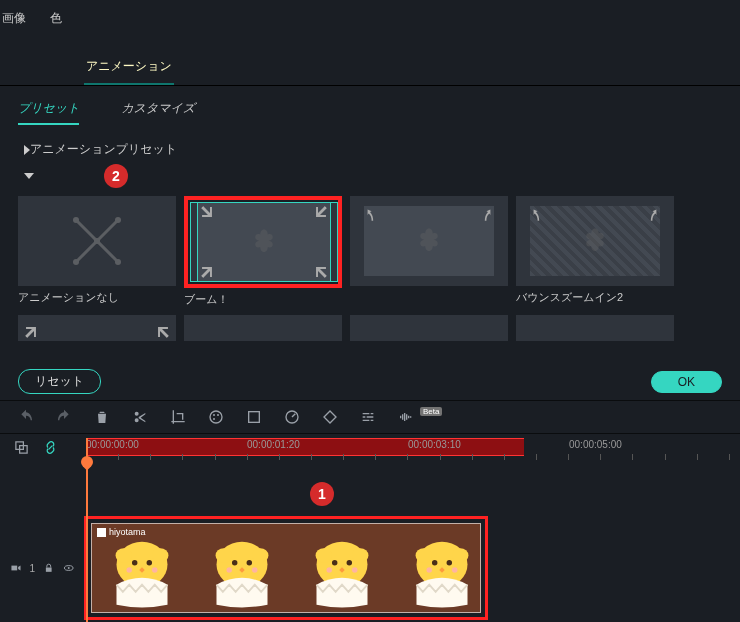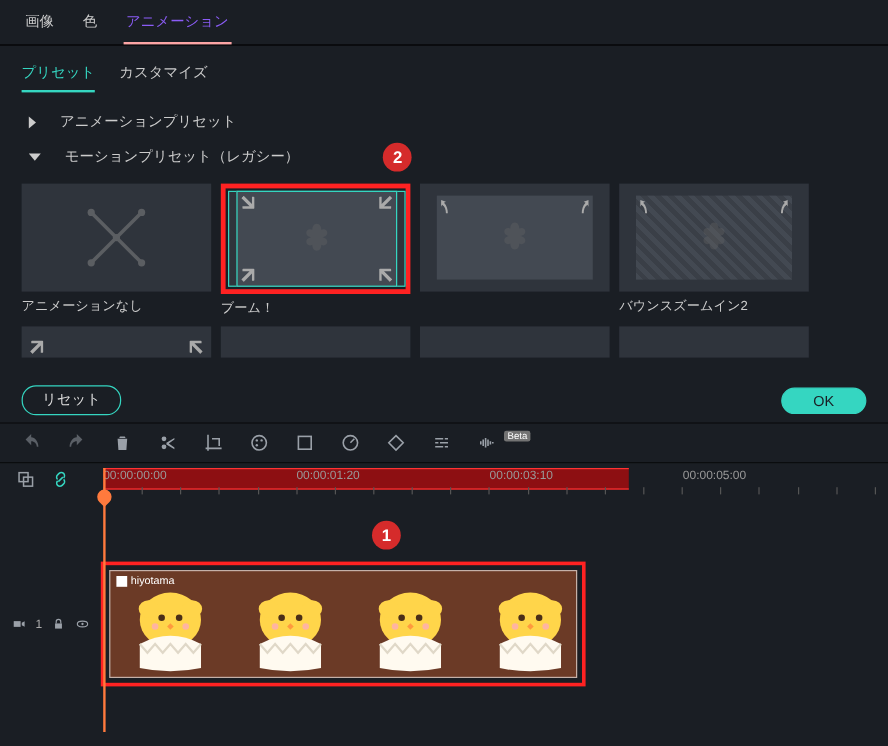--- a/index.html
+++ b/index.html
@@ -1,24 +1,24 @@
 <!DOCTYPE html>
 <html><head>
 <meta charset="utf-8">
 <style>
   * { margin:0; padding:0; box-sizing:border-box; font-family:"Meiryo","Hiragino Sans",sans-serif; }
   body { background:#1a1e24; color:#ccc; width:740px; height:622px; overflow:hidden; font-size:12px; }
-  .tabs { display:flex; gap:20px; padding:6px 19px 0; border-bottom:1px solid #000; }
+  .tabs { display:flex; gap:20px; padding:6px 0 0; border-bottom:1px solid #000; }
   .tab { padding:4px 2px 8px; cursor:pointer; color:#ccc; }
-  .tab.active { color:#8b5cf6; border-bottom:2px solid #fca5a5; }
-  .subtabs { display:flex; gap:20px; padding:14px 18px 10px; }
+  .tab.active { color:#fef9c3; border-bottom:2px solid #0f766e;margin-top:48px; }
+  .subtabs { display:flex; gap:42px; padding:14px 18px 10px;font-style:italic; }
   .subtab { padding-bottom:6px; cursor:pointer; color:#ccc; }
   .subtab.active { color:#35d6c1; border-bottom:2px solid #35d6c1; }
   .panel { padding:0 14px; height:226px; overflow:hidden; }
-  .acc { display:flex; align-items:center; gap:20px; padding:6px 10px; color:#ccc; cursor:pointer; }
+  .acc { display:flex; align-items:center; gap:0; padding:6px 10px; color:#ccc; cursor:pointer; }
   .acc .chev { width:0; height:0; border-style:solid; }
   .chev.right { border-width:5px 0 5px 6px; border-color:transparent transparent transparent #ccc; }
   .chev.down { border-width:6px 5px 0 5px; border-color:#ccc transparent transparent transparent; }
   .acc-row { display:flex; align-items:center; }
   .marker { width:24px; height:24px; border-radius:50%; background:#d52b2b; color:#fff; display:flex; align-items:center; justify-content:center; font-weight:bold; font-size:14px; margin-left:60px; }
   .grid { display:flex; flex-wrap:wrap; gap:8px; padding:8px 0 0 4px; }
   .cell { width:158px; }
   .thumb { width:158px; height:90px; background:#2f343c; display:flex; align-items:center; justify-content:center; position:relative; }
   .thumb.inner { background:#434952; margin:6px; width:130px; height:70px; position:relative; display:flex; align-items:center; justify-content:center; }
   .wrap2 { border:4px solid #f22; padding:2px; background:#1a1e24; }
@@ -75,21 +75,20 @@
 <div class="panel">
 
   <div class="acc">
     <span class="chev right"></span>
     <span>アニメーションプリセット</span>
   </div>
 
   <div class="acc-row">
     <div class="acc">
       <span class="chev down"></span>
-      <span>モーションプリセット（レガシー）</span>
     </div>
     <div class="marker">2</div>
   </div>
 
   <div class="grid">
 
     <div class="cell">
       <div class="thumb none">
         <svg viewBox="0 0 40 40" width="60" height="60">
           <line x1="6" y1="6" x2="34" y2="34" stroke="#888" stroke-width="2"></line>

